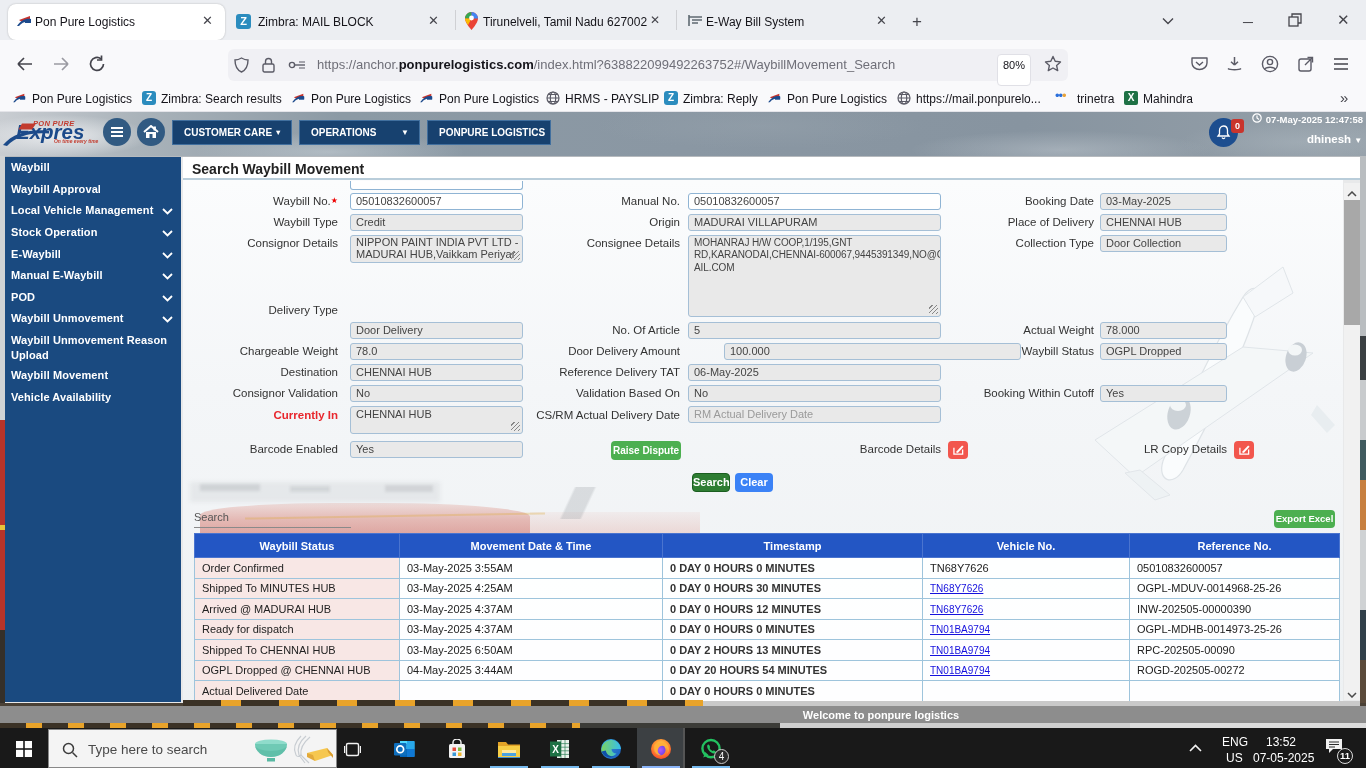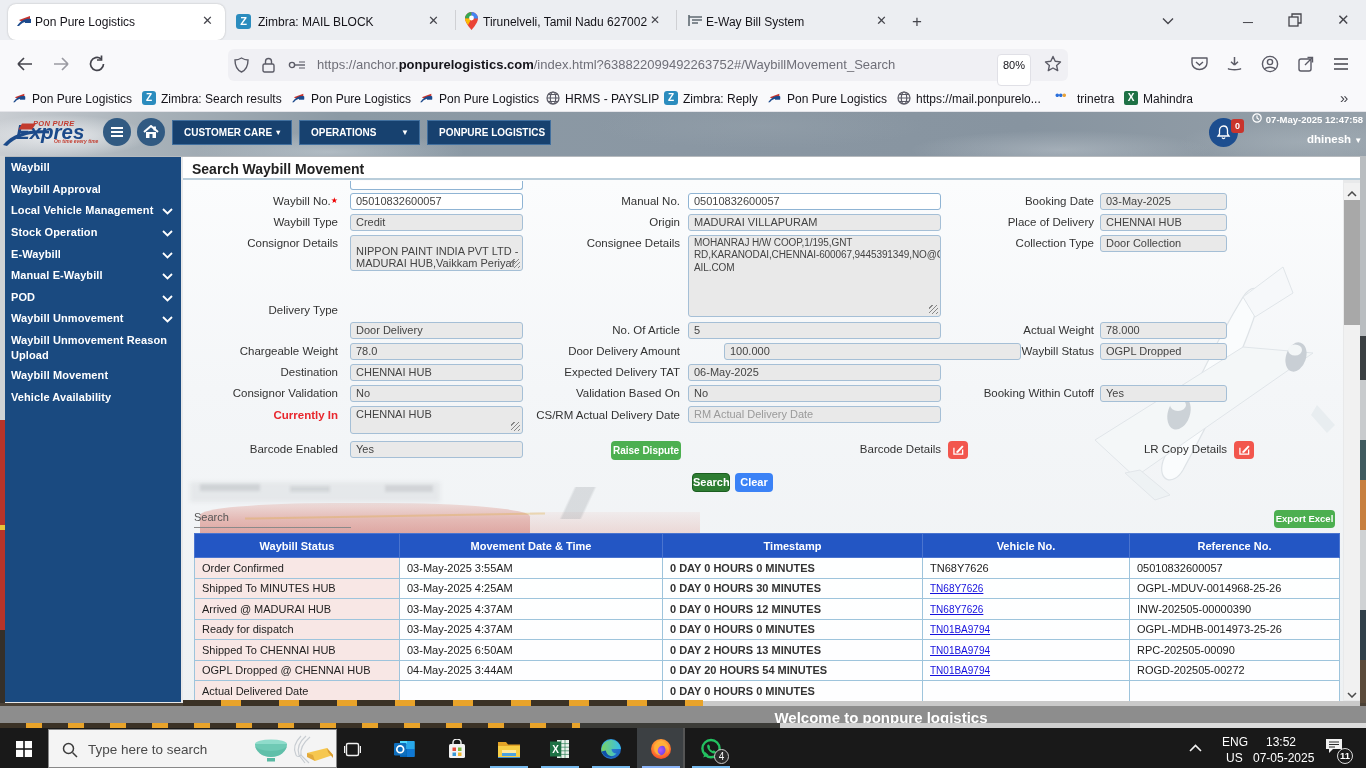--- a/index.html
+++ b/index.html
@@ -302,21 +302,21 @@
 <div class="inp" style="left:1100px;top:193px;width:127px">03-May-2025</div>
 
 <div class="lbl" style="left:200px;top:216px;width:138px">Waybill Type</div>
 <div class="inp" style="left:350px;top:214px;width:173px">Credit</div>
 <div class="lbl" style="left:560px;top:216px;width:120px">Origin</div>
 <div class="inp" style="left:688px;top:214px;width:253px">MADURAI VILLAPURAM</div>
 <div class="lbl" style="left:954px;top:216px;width:140px">Place of Delivery</div>
 <div class="inp" style="left:1100px;top:214px;width:127px">CHENNAI HUB</div>
 
 <div class="lbl" style="left:200px;top:237px;width:138px">Consignor Details</div>
-<div class="tarea" style="left:350px;top:235px;width:173px;height:36px;white-space:nowrap;padding-top:9px">NIPPON PAINT INDIA PVT LTD -<br>MADURAI HUB,Vaikkam Periyar<span class="rsz"></span></div>
+<div class="tarea" style="left:350px;top:235px;width:173px;height:28px;white-space:nowrap;padding-top:0">NIPPON PAINT INDIA PVT LTD -<br>MADURAI HUB,Vaikkam Periyar<span class="rsz"></span></div>
 <div class="lbl" style="left:540px;top:237px;width:140px">Consignee Details</div>
 <div class="tarea" style="left:688px;top:235px;width:253px;height:82px;white-space:nowrap;font-size:10px;letter-spacing:-.1px">MOHANRAJ H/W COOP,1/195,GNT<br>RD,KARANODAI,CHENNAI-600067,9445391349,NO@GM<br>AIL.COM<span class="rsz"></span></div>
 <div class="lbl" style="left:964px;top:237px;width:130px">Collection Type</div>
 <div class="inp" style="left:1100px;top:235px;width:127px">Door Collection</div>
 
 <div class="lbl" style="left:200px;top:304px;width:138px">Delivery Type</div>
 <div class="inp" style="left:350px;top:322px;width:173px">Door Delivery</div>
 <div class="lbl" style="left:560px;top:324px;width:120px">No. Of Article</div>
 <div class="inp" style="left:688px;top:322px;width:253px">5</div>
 <div class="lbl" style="left:974px;top:324px;width:120px">Actual Weight</div>
@@ -324,21 +324,21 @@
 
 <div class="lbl" style="left:200px;top:345px;width:138px">Chargeable Weight</div>
 <div class="inp" style="left:350px;top:343px;width:173px">78.0</div>
 <div class="lbl" style="left:540px;top:345px;width:140px">Door Delivery Amount</div>
 <div class="inp" style="left:724px;top:343px;width:297px">100.000</div>
 <div class="lbl" style="left:964px;top:345px;width:130px">Waybill Status</div>
 <div class="inp" style="left:1100px;top:343px;width:127px">OGPL Dropped</div>
 
 <div class="lbl" style="left:200px;top:366px;width:138px">Destination</div>
 <div class="inp" style="left:350px;top:364px;width:173px">CHENNAI HUB</div>
-<div class="lbl" style="left:540px;top:366px;width:140px">Expected Delivery TAT</div>
+<div class="lbl" style="left:540px;top:366px;width:140px">Reference Delivery TAT</div>
 <div class="inp" style="left:688px;top:364px;width:253px">06-May-2025</div>
 
 <div class="lbl" style="left:200px;top:387px;width:138px">Consignor Validation</div>
 <div class="inp" style="left:350px;top:385px;width:173px">No</div>
 <div class="lbl" style="left:540px;top:387px;width:140px">Validation Based On</div>
 <div class="inp" style="left:688px;top:385px;width:253px">No</div>
 <div class="lbl" style="left:954px;top:387px;width:140px">Booking Within Cutoff</div>
 <div class="inp" style="left:1100px;top:385px;width:127px">Yes</div>
 
 <div class="lbl" style="left:200px;top:409px;width:138px;color:#e8262d;font-weight:bold">Currently In</div>
@@ -457,21 +457,21 @@
 <div class="abs" style="left:1360px;top:480px;width:6px;height:50px;background:#c77f3f"></div>
 <div class="abs" style="left:1360px;top:530px;width:6px;height:80px;background:#cfd2d4"></div>
 <div class="abs" style="left:1360px;top:610px;width:6px;height:50px;background:#31404a"></div>
 <div class="abs" style="left:1360px;top:660px;width:6px;height:46px;background:#5a4a3a"></div>
 
 <div class="abs" style="left:0;top:703px;width:1366px;height:3px;background:#4a4136"></div>
 <div class="abs" style="left:183px;top:700px;width:520px;height:6px;background:repeating-linear-gradient(90deg,#3b3226 0 38px,#e8a32a 38px 58px)"></div>
 <div class="abs" style="left:703px;top:701px;width:657px;height:5px;background:#c9c9c9"></div>
 
 <div class="abs" id="foot"></div>
-<div class="abs" style="left:750px;top:709px;width:262px;height:13px;font-size:15px;font-weight:bold;color:#fff;text-align:center;white-space:nowrap">Welcome to ponpure logistics</div>
+<div class="abs" style="left:750px;top:709px;width:262px;height:13px;font-size:11px;font-weight:bold;color:#fff;text-align:center;white-space:nowrap">Welcome to ponpure logistics</div>
 
 <div class="abs" style="left:0;top:723px;width:1366px;height:5px;background:#cfcfcf"></div>
 <div class="abs" style="left:0;top:723px;width:580px;height:5px;background:repeating-linear-gradient(90deg,#3b3226 0 26px,#e8a32a 26px 42px)"></div>
 <div class="abs" style="left:580px;top:723px;width:200px;height:5px;background:#3c3c38"></div>
 <div class="abs" style="left:1130px;top:723px;width:236px;height:5px;background:#dcdcdc"></div>
 
 <div class="abs" id="taskbar"></div>
 
 <svg class="abs" style="left:16px;top:741px" width="16" height="16" viewBox="0 0 16 16">
     <rect x="0" y="0" width="7.2" height="7.2" fill="#fdfdfd"></rect>

